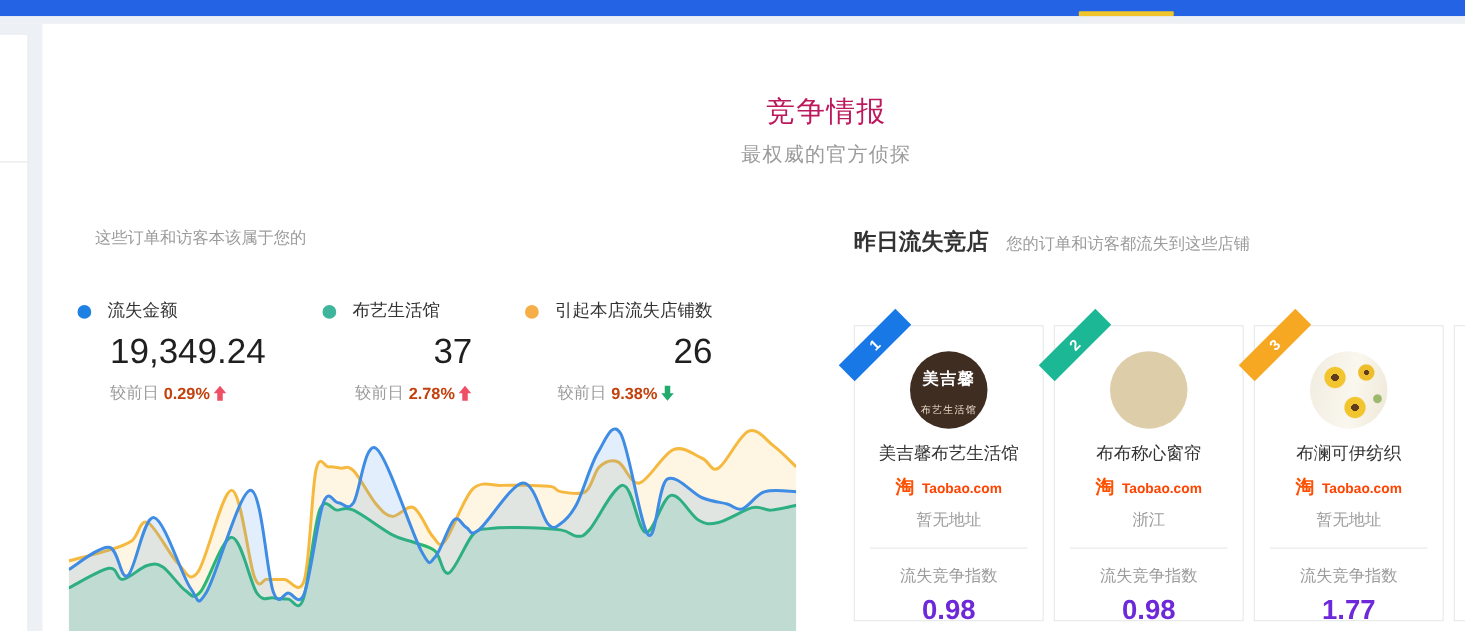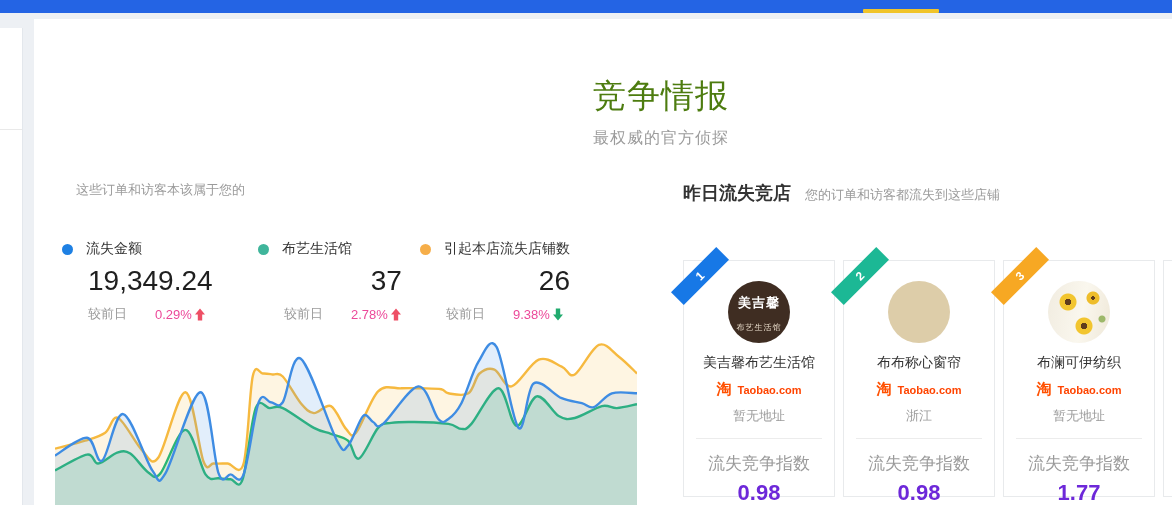--- a/index.html
+++ b/index.html
@@ -7,35 +7,35 @@
         font-family:"Liberation Sans","DejaVu Sans",sans-serif;color:#333;}
   
   .topbar{position:absolute;left:0;top:0;width:1172px;height:13px;}
   .tab-indicator{position:absolute;top:9px;height:4px;width:76px;left:863px;border-radius:1px;}
   .chrome-strip{position:absolute;left:0;top:13px;width:1172px;height:6px;background:#edf0f4;}
   .side-gray{position:absolute;left:0;top:19px;width:34px;height:486px;background:#edf0f4;}
   .side-sliver{position:absolute;left:0;top:28px;width:22px;height:477px;background:#fff;border-right:1px solid #e3e7ec;}
   .sliver-divider{position:absolute;left:0;top:101px;width:100%;height:1px;background:#e9e9e9;}
   
   .hero{position:absolute;left:150px;top:74px;width:1022px;text-align:center;}
-  .hero h1{margin:0;font-size:33px;font-weight:500;color:#4d7c0f;letter-spacing:1px;}
+  .hero h1{margin:0;font-size:23px;font-weight:500;color:#be185d;letter-spacing:1px;}
   .hero p{margin:9px 0 0 0;font-size:16px;color:#9b9b9b;letter-spacing:1px;}
   
   .sec-head{position:absolute;top:181px;display:flex;align-items:baseline;white-space:nowrap;}
   .sec-head .t{font-size:18px;font-weight:700;color:#333;}
   .sec-head .s{font-size:13px;color:#9b9b9b;margin-left:14px;}
   
   .metric{position:absolute;top:240px;white-space:nowrap;}
   .metric-head{display:flex;align-items:center;}
   .dot{width:11px;height:11px;border-radius:50%;display:inline-block;flex:0 0 auto;}
   .metric-label{font-size:14px;color:#333;margin-left:13px;text-align:right;}
   .metric-value{font-size:28px;font-weight:500;color:#1f1f1f;margin:7px 0 0 26px;letter-spacing:0;text-align:right;}
   .metric-compare{display:flex;align-items:center;margin:8px 0 0 26px;font-size:13px;}
   .metric-compare .cmp{color:#9b9b9b;}
-  .metric-compare .chg{color:#ec4899;margin-left:28px;}
+  .metric-compare .chg{color:#c2410c;margin-left:4px;font-weight:bold;}
   .metric-compare svg{margin-left:2px;display:inline-block;}
   
   .chart{position:absolute;left:55px;top:332px;width:582px;height:173px;}
   
   .cards{position:absolute;left:683px;top:260px;display:flex;}
   .card{position:relative;width:150px;height:235px;background:#fff;border:1px solid #e8eaec;
         margin-right:8px;text-align:center;flex:0 0 auto;}
   .ribbon{position:absolute;left:-16px;top:6px;width:64px;height:18px;line-height:18px;
           transform:rotate(-45deg);text-align:center;color:#fff;font-size:12px;font-weight:700;z-index:3;}
   .avatar{width:62px;height:62px;border-radius:50%;margin:20px auto 0;overflow:hidden;position:relative;}
@@ -55,21 +55,21 @@
       radial-gradient(circle at 36px 45px,#5f3c1d 0 3px,#f2c52f 3px 8px,transparent 9px),
       radial-gradient(circle at 54px 38px,#9db86a 0 3px,transparent 4px),
       linear-gradient(100deg,#f1ece0,#faf7ee 55%,#efe8d8);
       background-color:#f4efe3;}
   .shop-name{margin-top:11px;font-size:14px;color:#333;}
   .tb-row{margin-top:8px;font-size:11px;}
   .tb-glyph{font-size:15px;font-weight:700;}
   .tb-text{font-weight:700;margin-left:3px;}
   .shop-addr{margin-top:8px;font-size:13px;color:#9b9b9b;}
   .card-divider{border-top:1px solid #ececec;margin:13px 12px 0;}
-  .idx-label{margin-top:13px;font-size:17px;color:#9b9b9b;}
+  .idx-label{margin-top:13px;font-size:13px;color:#9b9b9b;}
   .idx-value{margin-top:5px;font-size:22px;font-weight:700;color:#6d28d9;}
   .card-partial{margin-right:0;}
 </style>
 </head>
 <body>
 
 <div class="page">
 
   <div class="topbar" style="background: rgb(36, 100, 228);">
     <div class="tab-indicator" style="background: rgb(240, 196, 42);"></div>

